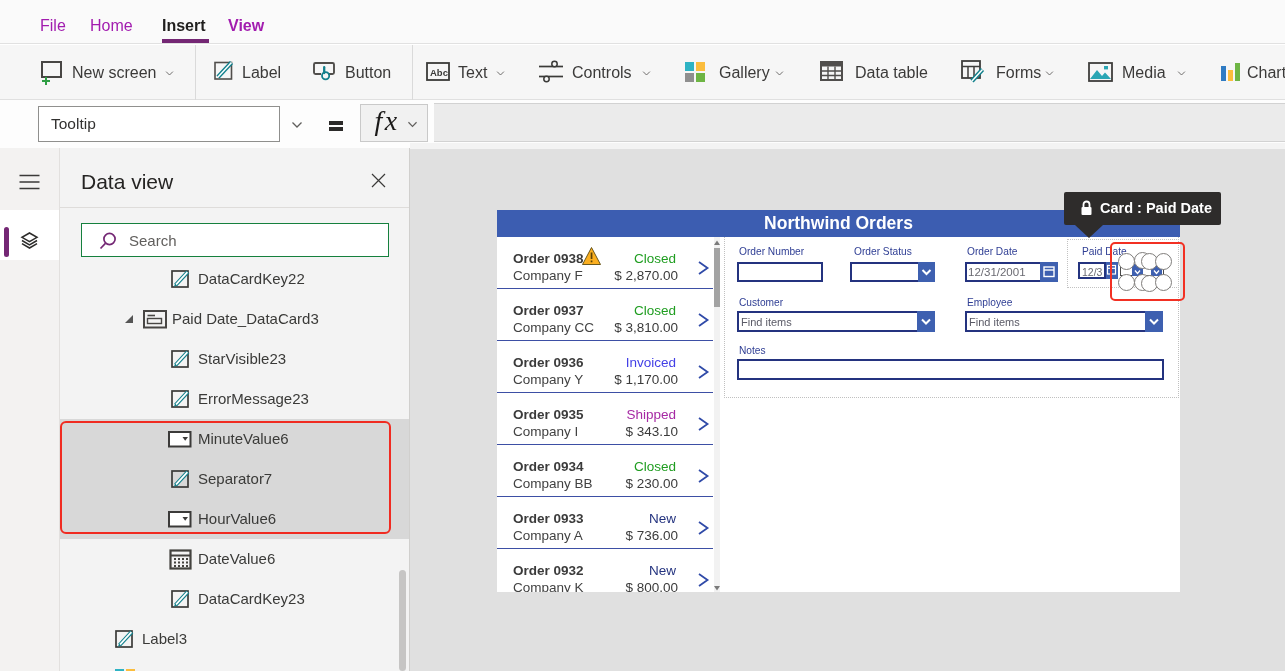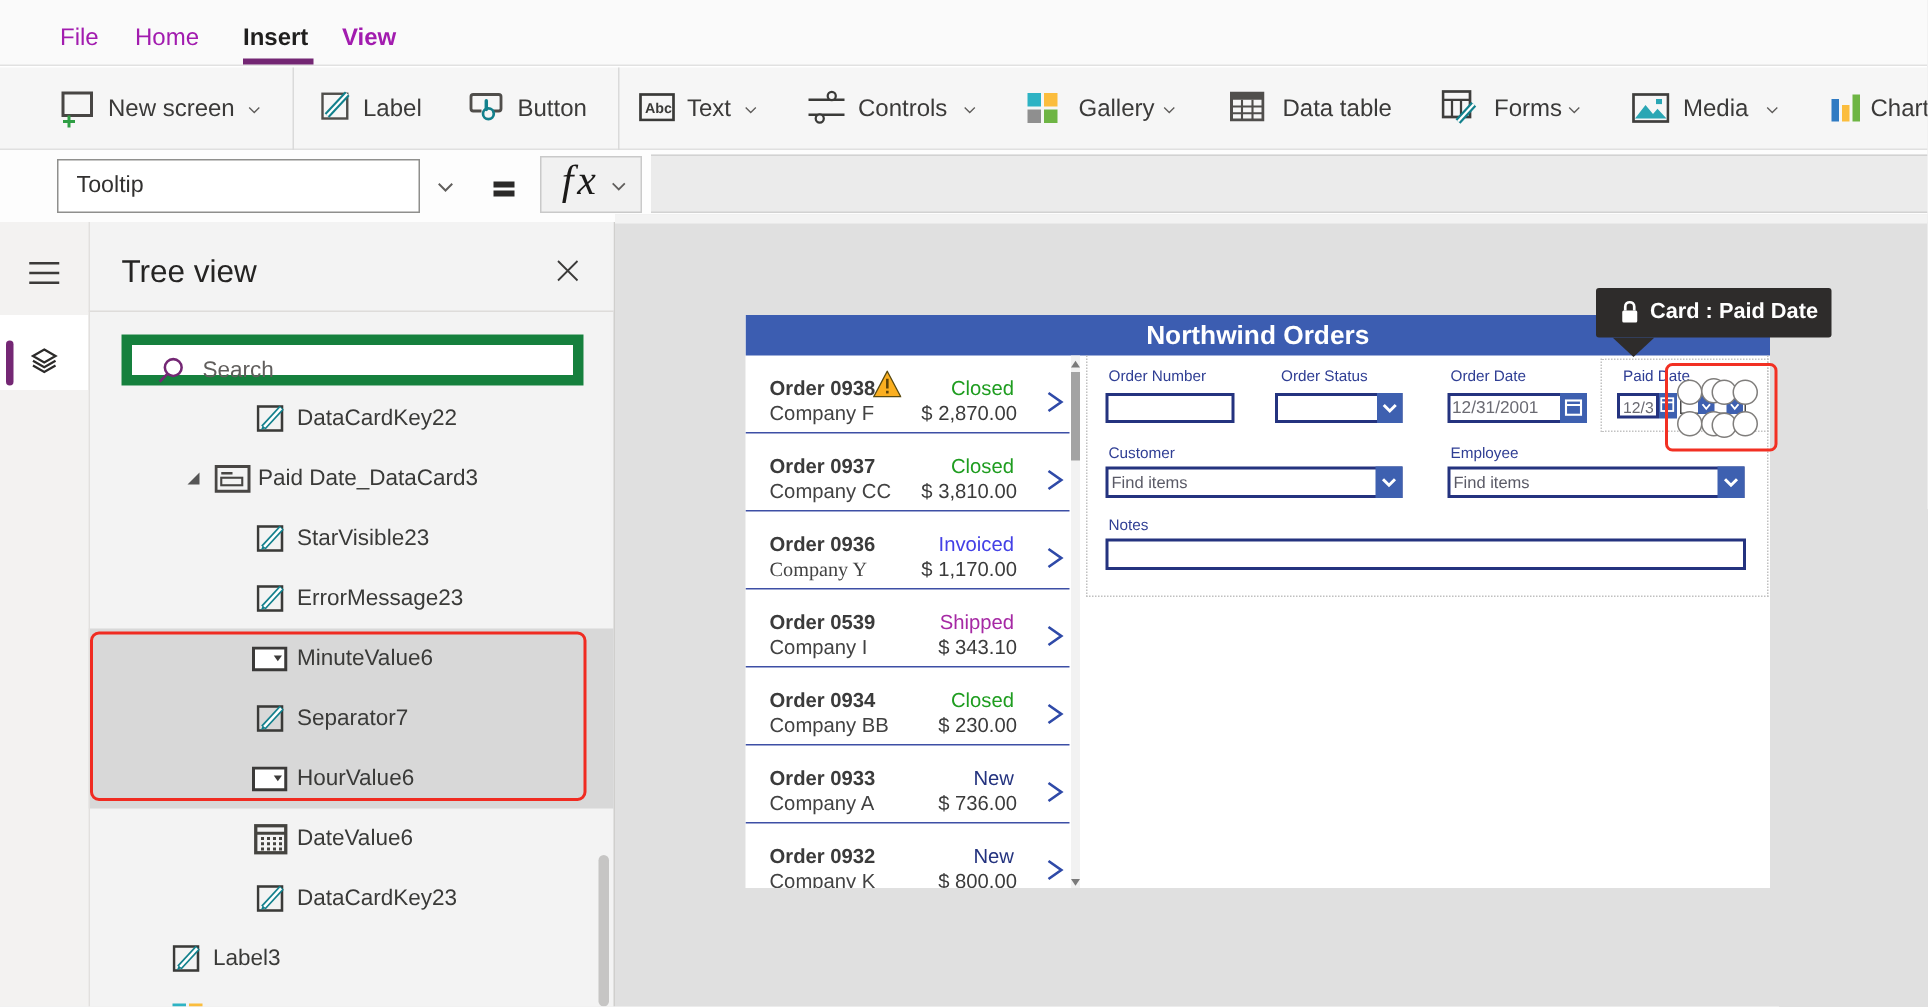--- a/index.html
+++ b/index.html
@@ -167,26 +167,26 @@
   <svg class="abs" style="left:20px; top:83px;" width="19" height="19" viewBox="0 0 24 24">
     <path d="M12 2.5 L21.5 8 L12 13.5 L2.5 8 Z" fill="none" stroke="#2c2b2a" stroke-width="1.9"></path>
     <path d="M2.5 12 L12 17.5 L21.5 12" fill="none" stroke="#2c2b2a" stroke-width="1.9"></path>
     <path d="M2.5 16 L12 21.5 L21.5 16" fill="none" stroke="#2c2b2a" stroke-width="1.9"></path>
   </svg>
 </div>
 
 <div class="abs" style="left:59px; top:148px; width:1px; height:523px; background:#e2e0de; z-index:5;"></div>
 <div class="abs" id="tree">
   <div class="abs" style="left:0; top:0; width:351px; height:59px; background:#f3f3f3;"></div>
-  <span class="abs" style="left:22px; top:22px; font-size:21px; color:#252423;">Tree view</span>
+  <span class="abs" style="left:22px; top:22px; font-size:21px; color:#252423;">Data view</span>
   <svg class="abs" style="left:312px; top:25px;" width="15" height="15" viewBox="0 0 15 15">
       <path d="M1 1 L14 14 M14 1 L1 14" stroke="#3b3a39" stroke-width="1.2"></path>
     </svg>
   <div class="abs" style="left:0; top:59px; width:351px; height:1px; background:#dedcda;"></div>
-  <div class="abs" style="left:22px; top:75px; width:308px; height:34px; background:#fff; border:7px solid #15803d;">
+  <div class="abs" style="left:22px; top:75px; width:308px; height:34px; background:#fff; border:1px solid #15803d;">
     <svg class="abs" style="left:16px; top:7px;" width="20" height="20" viewBox="0 0 20 20">
         <circle cx="11.5" cy="8" r="5.6" fill="none" stroke="#742774" stroke-width="1.7"></circle>
         <path d="M7.4 12.4 L2.5 17.5" stroke="#742774" stroke-width="1.7"></path>
       </svg>
     <span class="abs" style="left:47px; top:8px; font-size:15px; color:#605e5c;">Search</span>
   </div>
   <div class="abs" style="left:0; top:271px; width:351px; height:120px; background:#d8d8d8;"></div>
 
   <div class="trow" style="top:111px;">
     <svg class="abs" style="left:112px; top:10px;" width="20" height="20" viewBox="0 0 20 20">
@@ -330,25 +330,25 @@
     </div>
     <div class="abs" style="left:0; top:78px; width:216px; height:52px;">
       <span class="olnum" style="top:15px;">Order 0937</span>
       <span class="olst" style="top:15px; color:#1f9d20;">Closed</span>
       <span class="olco" style="top:32px;">Company CC</span>
       <span class="olpr" style="top:32px;">$ 3,810.00</span>
     </div>
     <div class="abs" style="left:0; top:130px; width:216px; height:52px;">
       <span class="olnum" style="top:15px;">Order 0936</span>
       <span class="olst" style="top:15px; color:#4340e6;margin-left:12px;">Invoiced</span>
-      <span class="olco" style="top:32px;font-family:Liberation Serif, serif;">Company Y</span>
+      <span class="olco" style="top:32px;">Company Y</span>
       <span class="olpr" style="top:32px;">$ 1,170.00</span>
     </div>
     <div class="abs" style="left:0; top:182px; width:216px; height:52px;">
-      <span class="olnum" style="top:15px;">Order 0539</span>
+      <span class="olnum" style="top:15px;">Order 0935</span>
       <span class="olst" style="top:15px; color:#a629a4;">Shipped</span>
       <span class="olco" style="top:32px;">Company I</span>
       <span class="olpr" style="top:32px;">$ 343.10</span>
     </div>
     <div class="abs" style="left:0; top:234px; width:216px; height:52px;">
       <span class="olnum" style="top:15px;">Order 0934</span>
       <span class="olst" style="top:15px; color:#1f9d20;">Closed</span>
       <span class="olco" style="top:32px;">Company BB</span>
       <span class="olpr" style="top:32px;">$ 230.00</span>
     </div>

